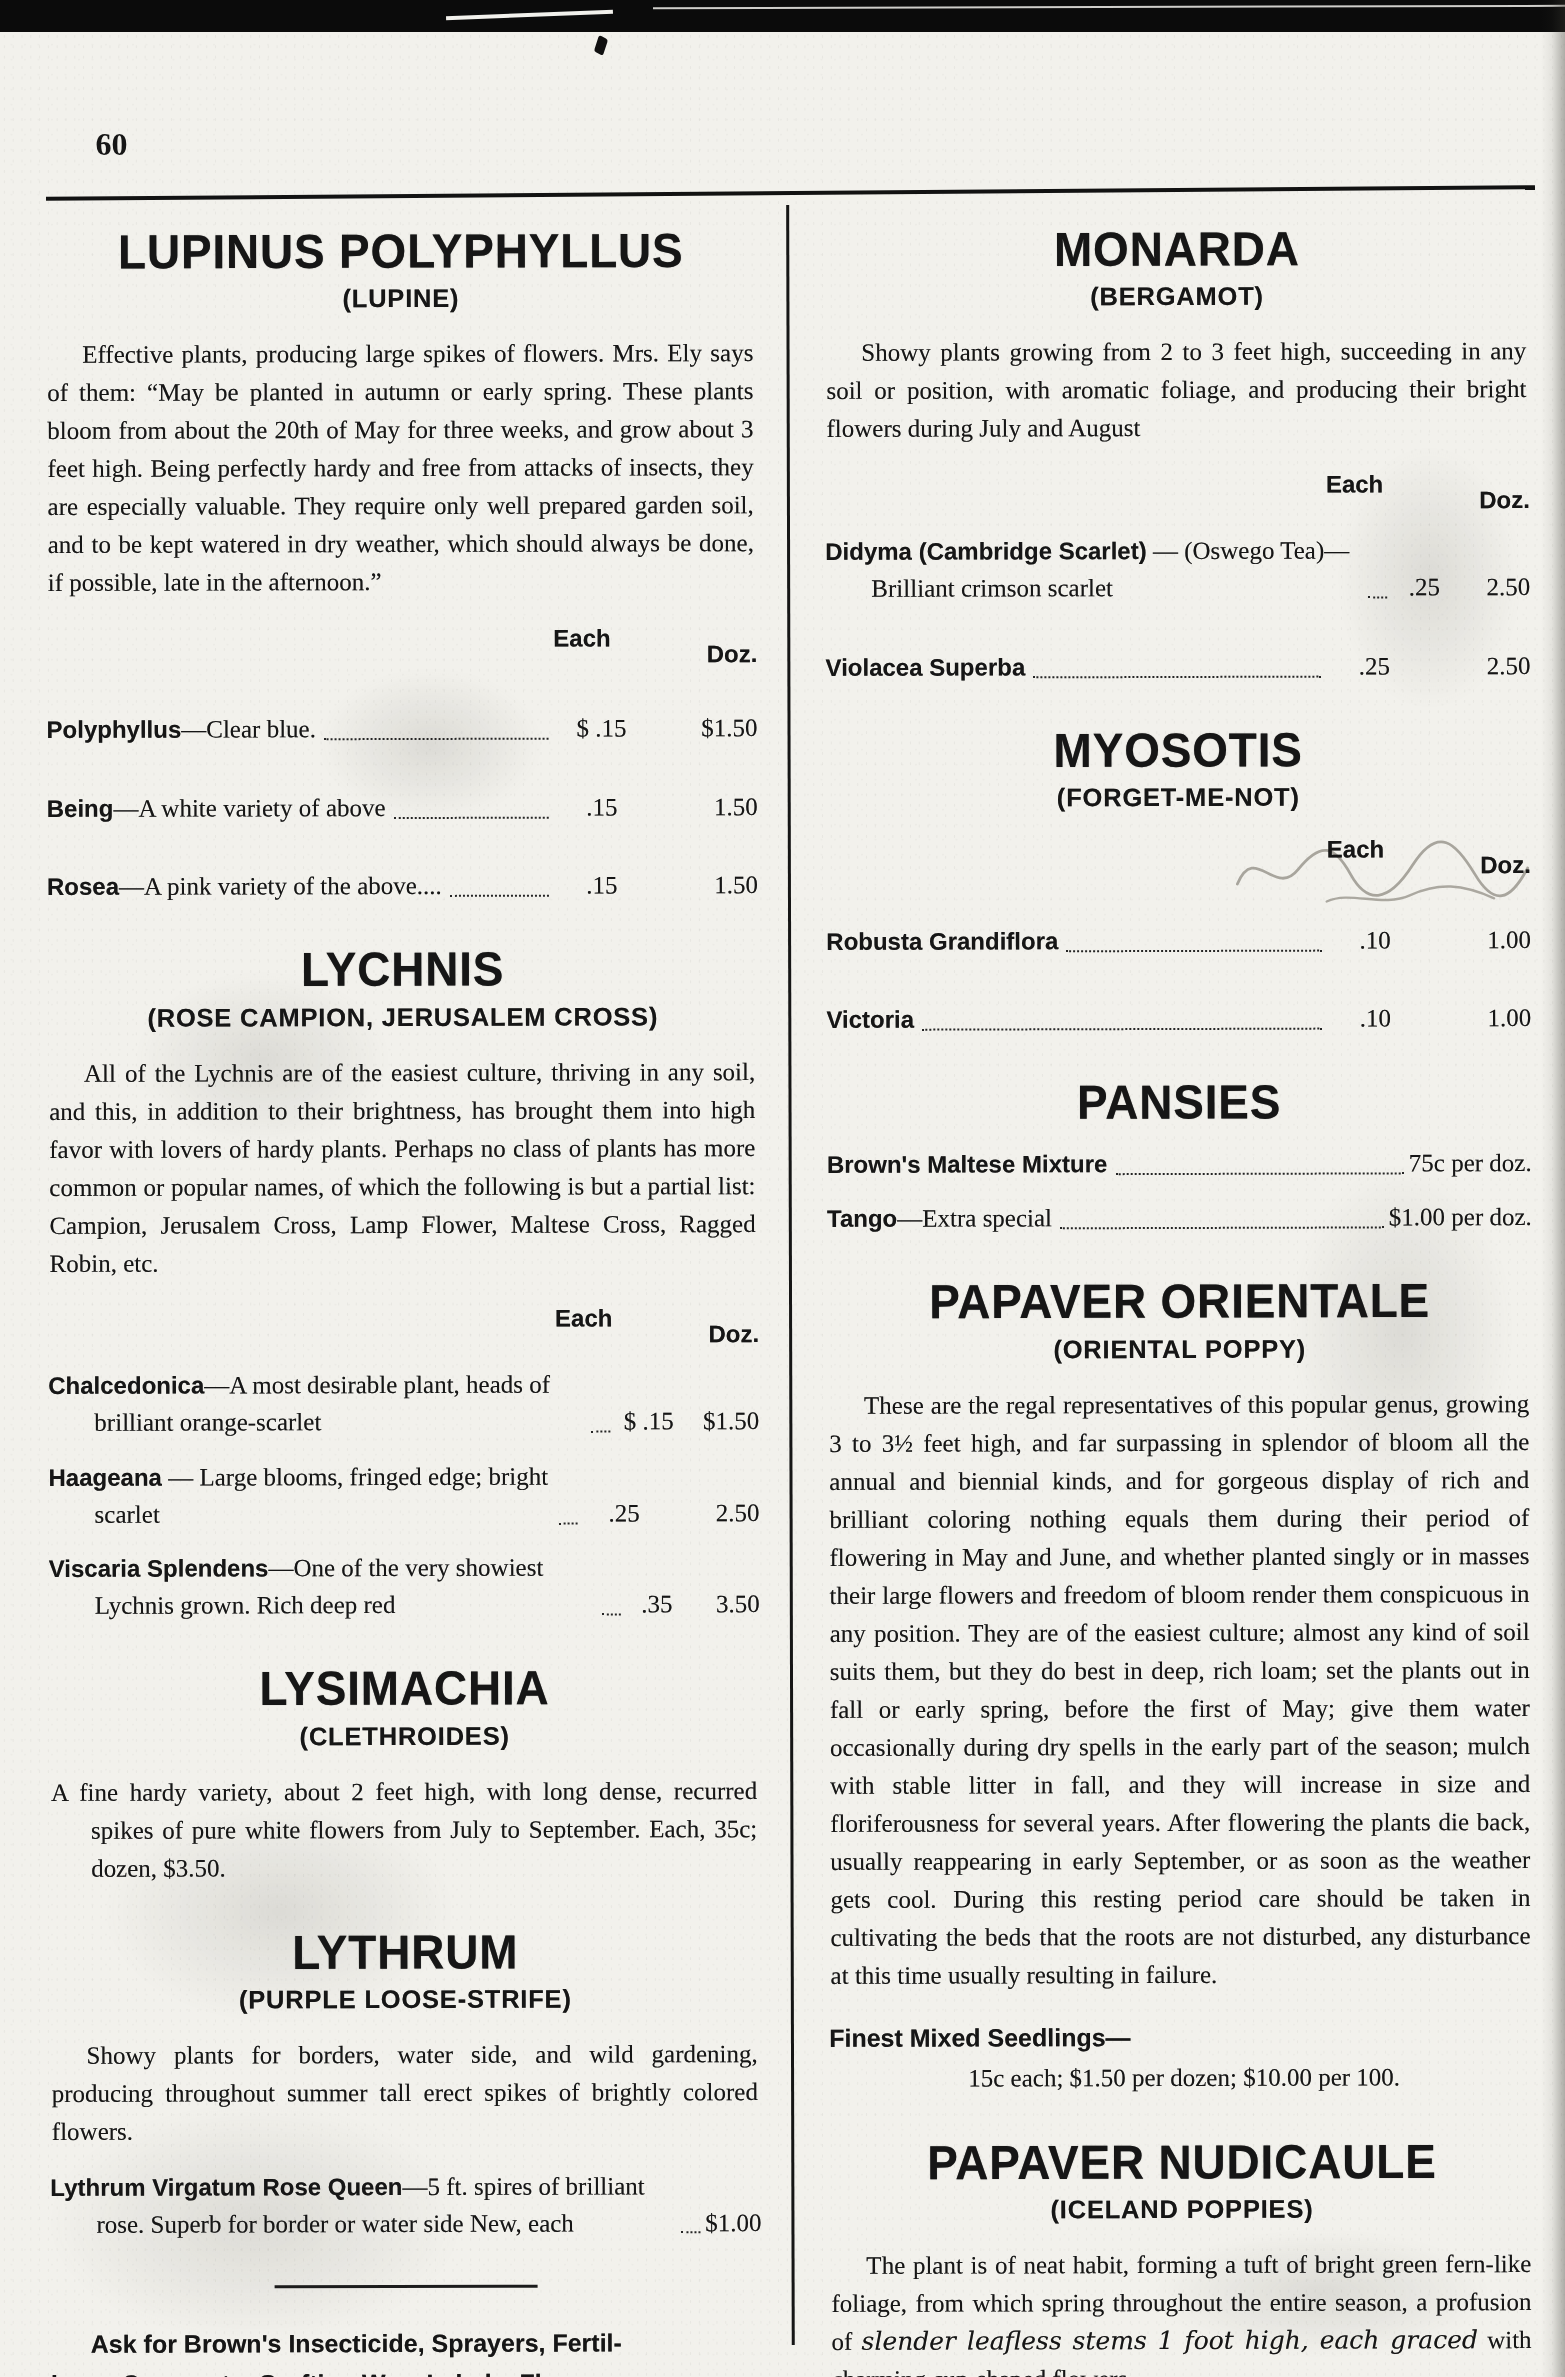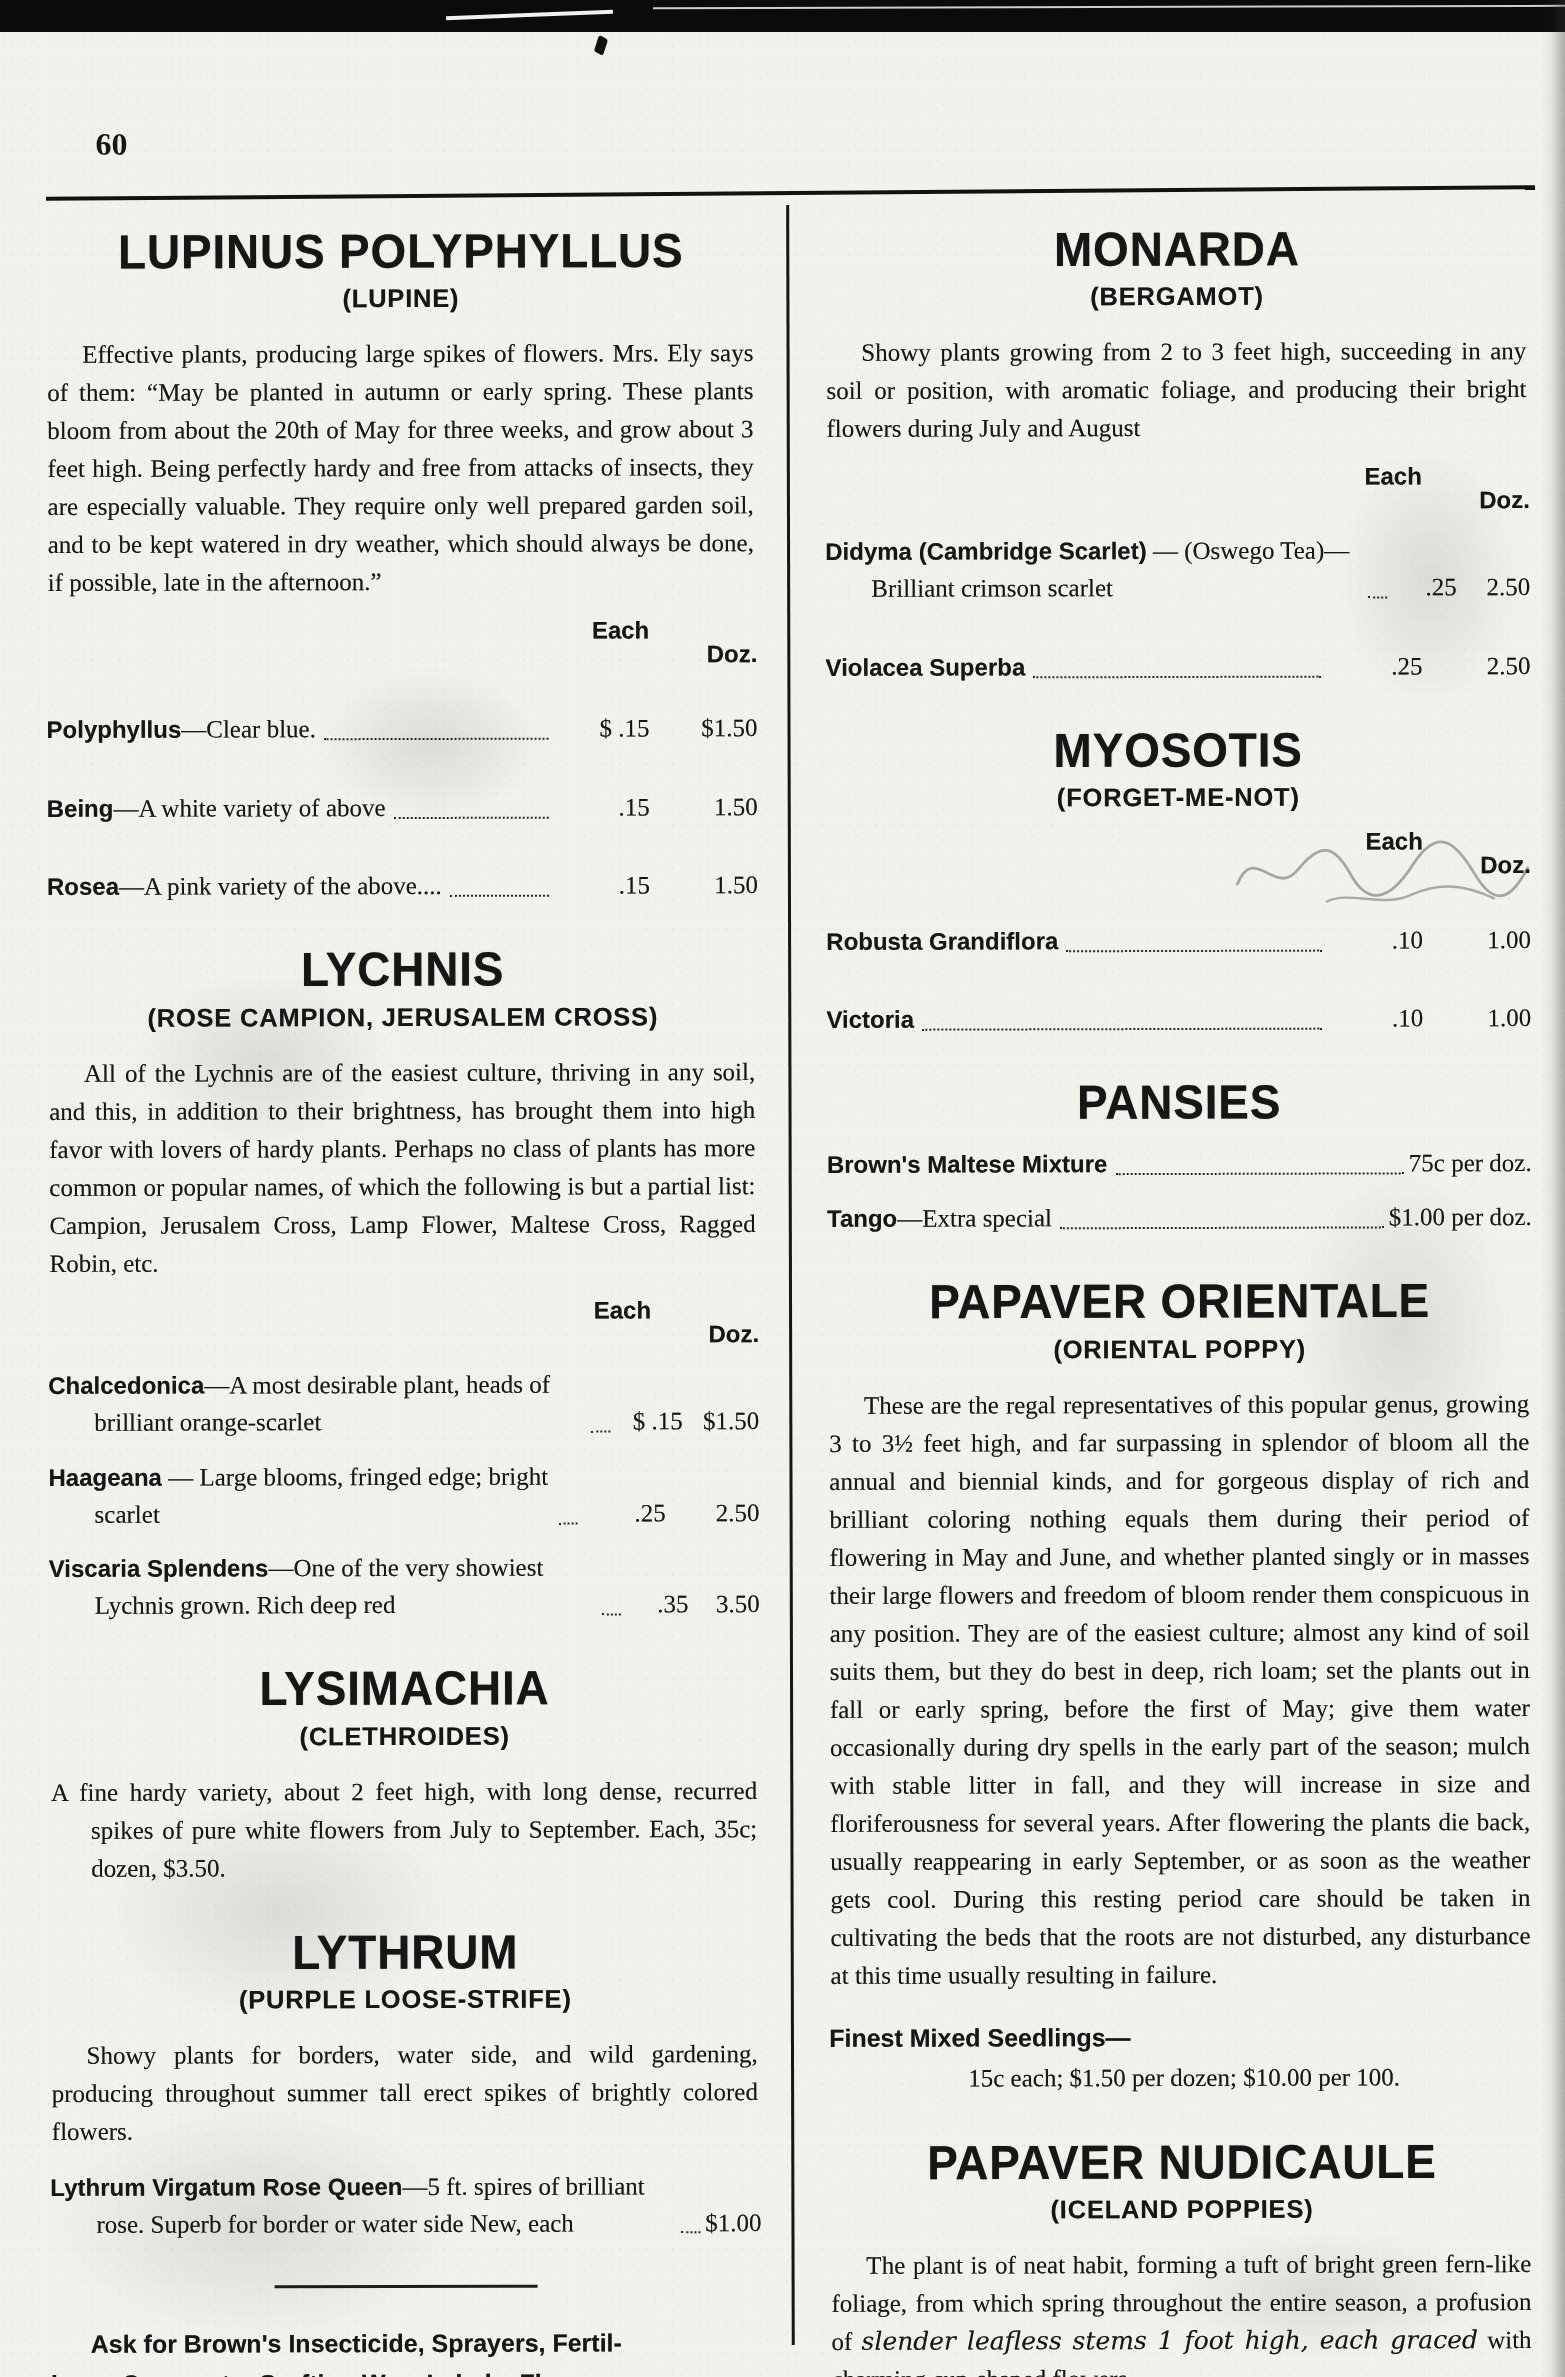--- a/index.html
+++ b/index.html
@@ -42,28 +42,28 @@
   .col.right{flex:1;padding-left:35px;box-sizing:border-box;}
 
   .sec{margin-top:41px;}
   .col .sec:first-child{margin-top:21px;}
   .sec-title{text-align:center;font:bold 46px/49px "Liberation Sans",sans-serif;letter-spacing:0.8px;transform:scaleY(1.04);text-shadow:0 0 0.8px rgba(0,0,0,.55);}
   .sec-sub{text-align:center;font:bold 25.5px/32px "Liberation Sans",sans-serif;letter-spacing:0.8px;margin-top:6.4px;text-shadow:0 0 0.6px rgba(0,0,0,.5);}
   .body-par{margin:21px 3.2px 0 1.6px;font:25px/38px "Liberation Serif",serif;text-align:justify;text-indent:35px;text-shadow:0 0 0.5px rgba(10,10,10,.45);}
   .hang{text-indent:-40px;padding-left:40px;text-align:justify;}
 
   .p-head{display:flex;justify-content:flex-end;margin-top:14.3px;font:bold 24px/29px "Liberation Sans",sans-serif;text-shadow:0 0 0.5px rgba(0,0,0,.5);}
-  .p-head .c-each{width:96px;text-align:right;}
+  .p-head .c-each{width:96px;text-align:left;margin-top:8px;}
   .p-head .c-doz{width:108px;text-align:right;}
 
   .p-row{display:flex;align-items:flex-end;margin-top:17.5px;font:25px/37px "Liberation Serif",serif;text-shadow:0 0 0.5px rgba(10,10,10,.45);}
   .p-desc{flex:0 1 auto;min-width:0;padding-left:46px;text-indent:-46px;}
   .p-name{font:bold 24px/37px "Liberation Sans",sans-serif;}
   .dots{flex:1 1 19px;min-width:19px;margin:0 4.8px 7.2px 8px;border-bottom:2.4px dotted #262626;align-self:flex-end;}
-  .c-each{width:96px;text-align:right;white-space:nowrap;}
+  .c-each{width:96px;text-align:center;white-space:nowrap;}
   .c-doz{width:108px;text-align:right;white-space:nowrap;margin-top:24px;}
   .c-price{text-align:right;white-space:nowrap;}
 
   .lead-line{margin-top:24px;font:bold 25px/38px "Liberation Sans",sans-serif;text-shadow:0 0 0.5px rgba(0,0,0,.5);}
   .seed-price{margin-top:3.2px;padding-left:139px;font:25px/38px "Liberation Serif",serif;text-shadow:0 0 0.5px rgba(10,10,10,.45);}
   .mixed-line{margin-top:21px;font:25px/38px "Liberation Serif",serif;text-shadow:0 0 0.5px rgba(10,10,10,.45);}
   .mixed-label{font:bold 24px "Liberation Sans",sans-serif;}
   .em-phrase{font-style:italic;font-family:"DejaVu Serif",serif;}
 
   .small-rule{width:263px;height:3.2px;background:#1c1c1c;margin:43px auto 0;}

